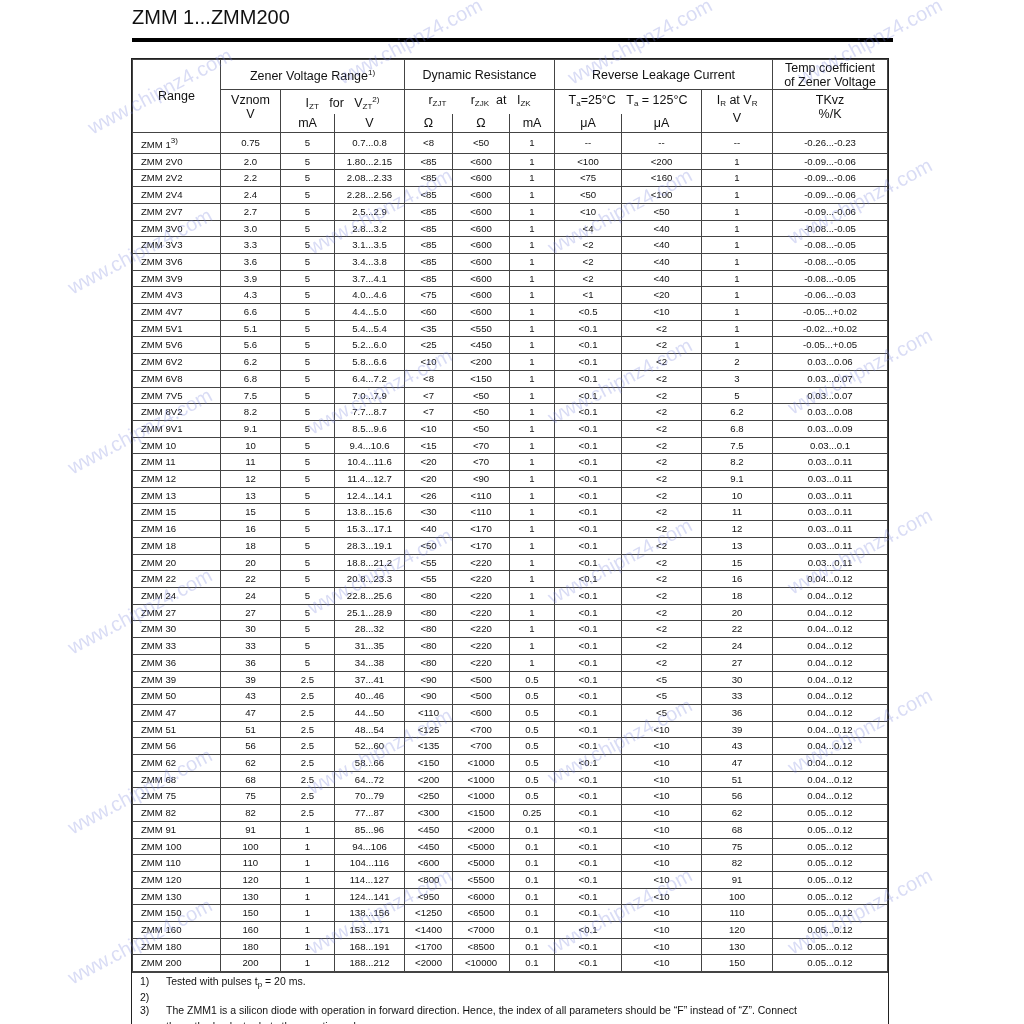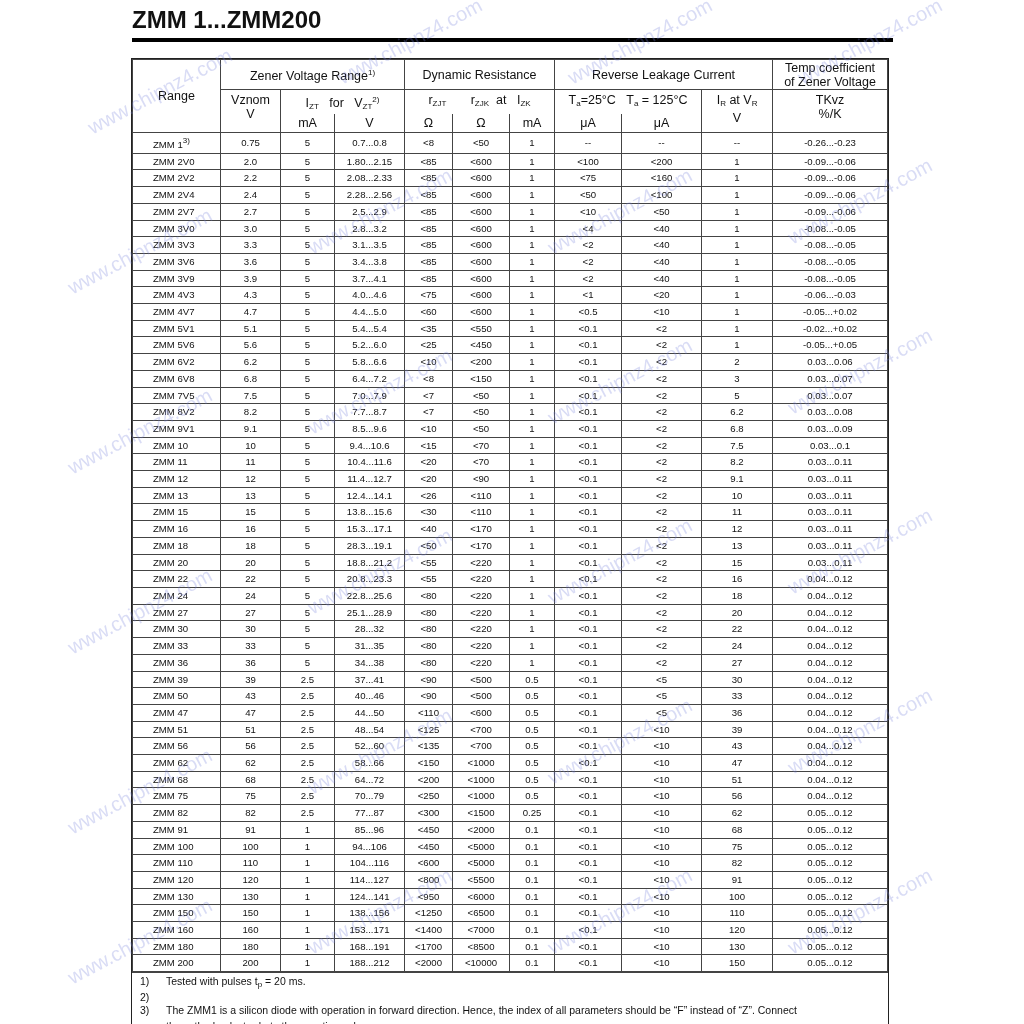--- a/index.html
+++ b/index.html
@@ -1,26 +1,26 @@
 <!DOCTYPE html>
 <html><head>
 <meta charset="utf-8">
 <style>
   html, body { margin:0; padding:0; background:#fff; }
   body { width:1024px; height:1024px; position:relative; overflow:hidden;
          font-family:"Liberation Sans", sans-serif; color:#111; }
-  .title { position:absolute; left:132px; top:6px; font-size:24px; font-weight:bold; letter-spacing:0px; }
+  .title { position:absolute; left:132px; top:6px; font-size:20px; font-weight:normal; letter-spacing:0px; }
   .rule { position:absolute; left:132px; top:38px; width:761px; height:4px; background:#000; }
   .wrap { position:absolute; left:131px; top:58px; width:756px; border:1px solid #222; }
   table { border-collapse:collapse; width:755px; table-layout:fixed; }
   th, td { border:1px solid #444; padding:0; text-align:center; font-weight:normal; overflow:hidden; white-space:nowrap; }
   th { font-size:12.5px; line-height:14px; }
   thead tr.h1 th { height:29px; }
   td { font-size:9.6px; height:15.7px; line-height:15.7px; }
-  td.type { text-align:left; padding-left:20px; }
+  td.type { text-align:left; padding-left:8px; }
   sub { font-size:8px; vertical-align:-2px; }
   sup { font-size:8px; vertical-align:5px; }
   .h2 th { vertical-align:top; padding-top:3px; }
   .notes { font-size:10.5px; line-height:13px; padding:2px 4px 3px 8px; border-top:1px solid #444; }
   .note { display:flex; }
   .note .n { width:26px; flex:none; }
   .wm { position:absolute; color:rgba(120,130,220,0.28); font-size:20px; transform:rotate(-28deg); pointer-events:none; white-space:nowrap; }
 </style>
 </head>
 <body>
@@ -201,21 +201,21 @@
           <td><span>&lt;75</span></td>
           <td><span>&lt;600</span></td>
           <td><span>1</span></td>
           <td><span>&lt;1</span></td>
           <td><span>&lt;20</span></td>
           <td><span>1</span></td>
           <td><span>-0.06...-0.03</span></td>
         </tr>
         <tr>
           <td class="type"><span>ZMM 4V7</span></td>
-          <td><span>4.7</span></td>
+          <td><span>6.6</span></td>
           <td><span>5</span></td>
           <td><span>4.4...5.0</span></td>
           <td><span>&lt;60</span></td>
           <td><span>&lt;600</span></td>
           <td><span>1</span></td>
           <td><span>&lt;0.5</span></td>
           <td><span>&lt;10</span></td>
           <td><span>1</span></td>
           <td><span>-0.05...+0.02</span></td>
         </tr>

